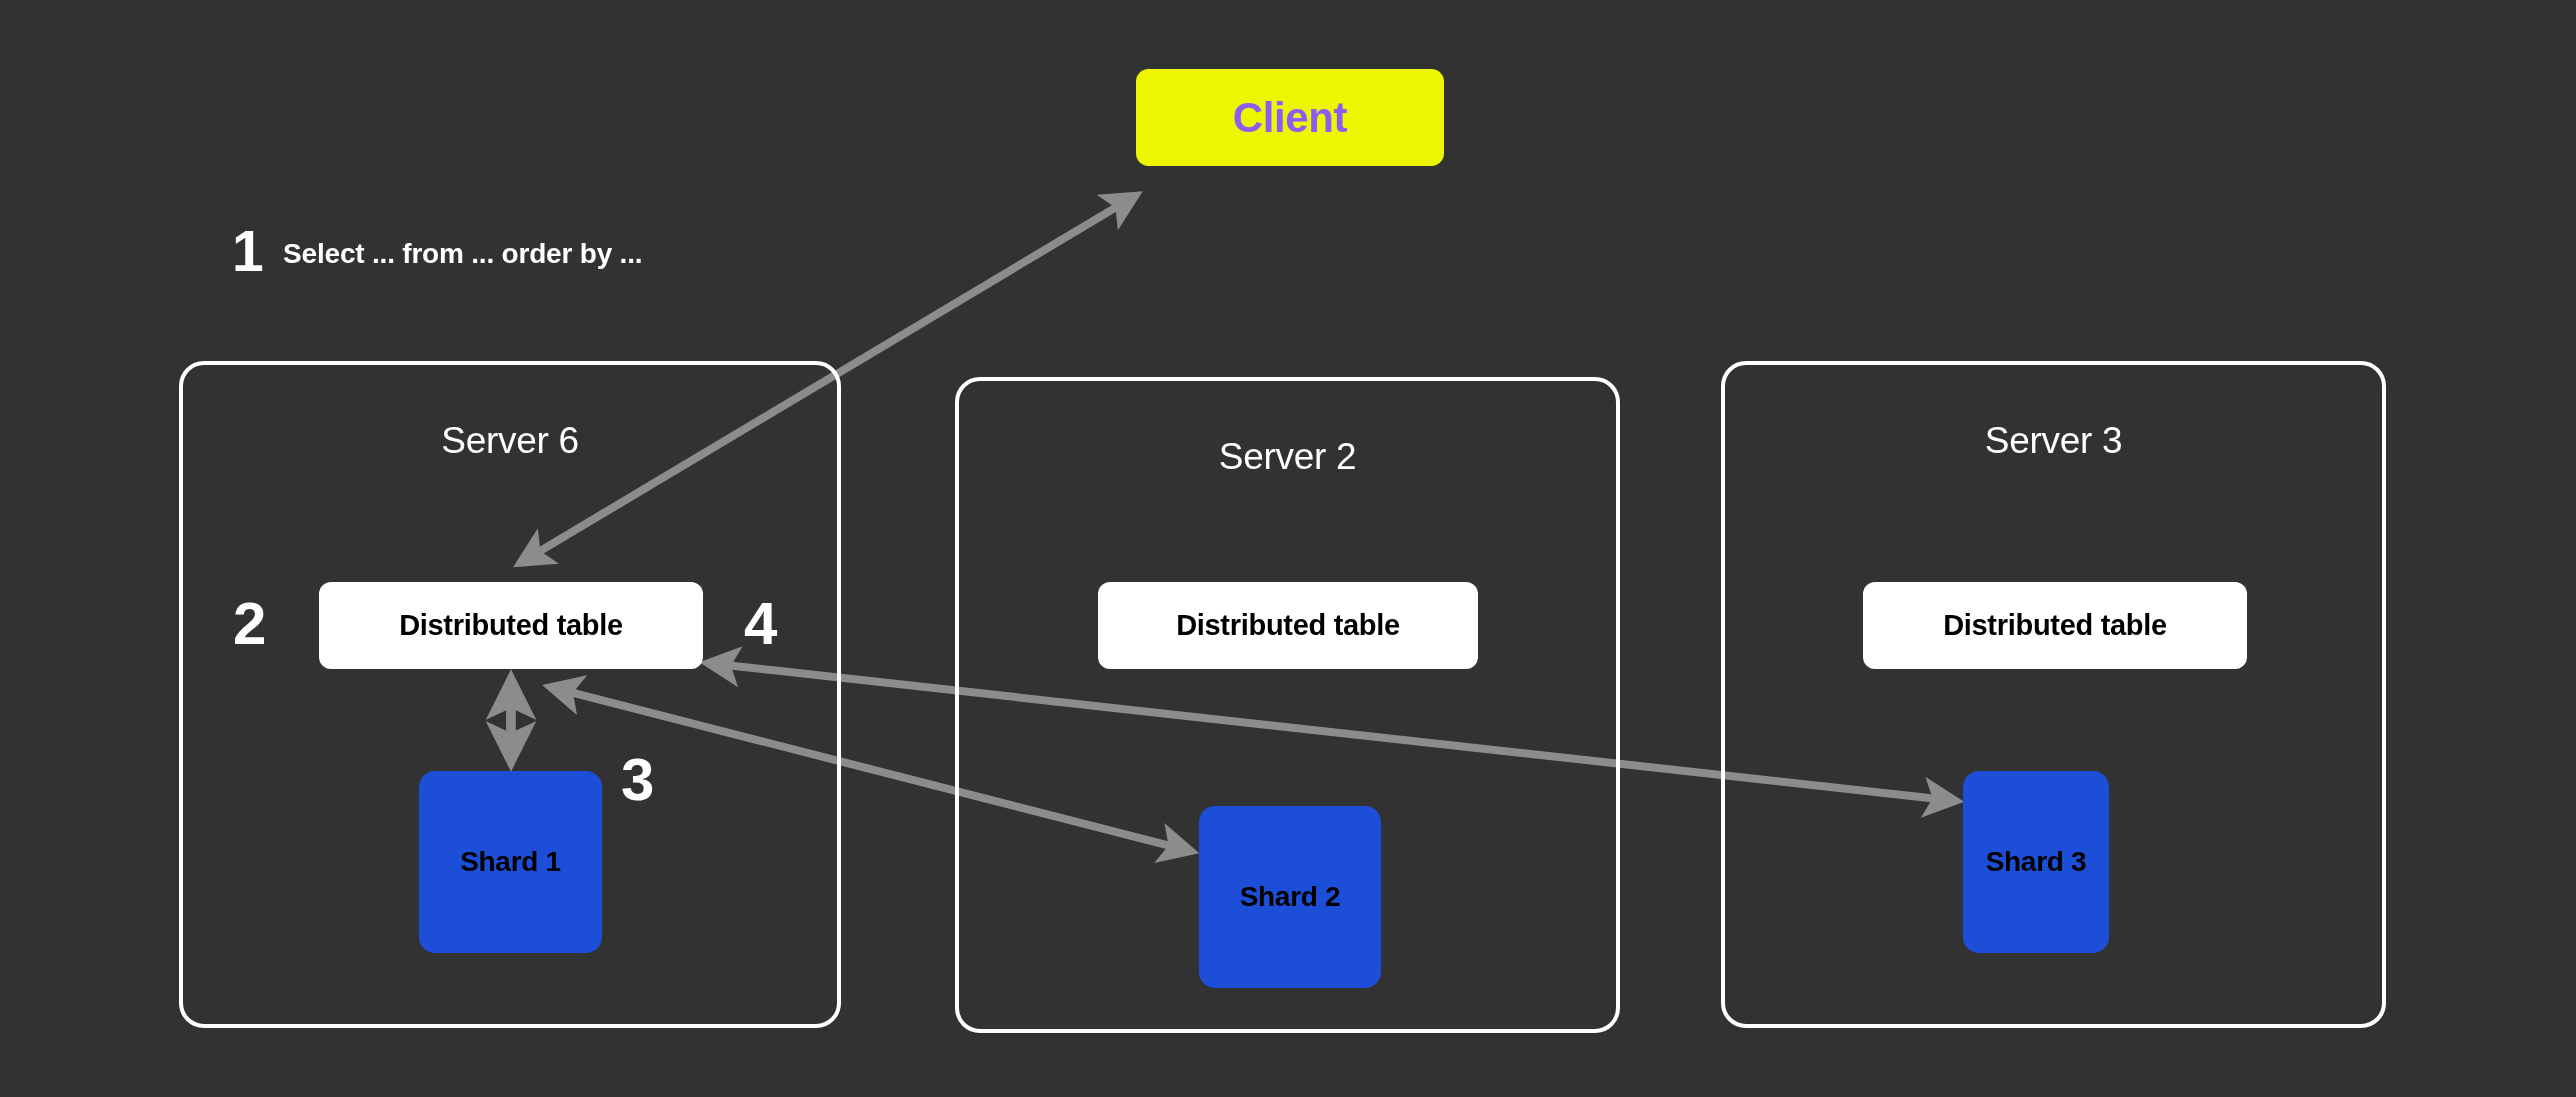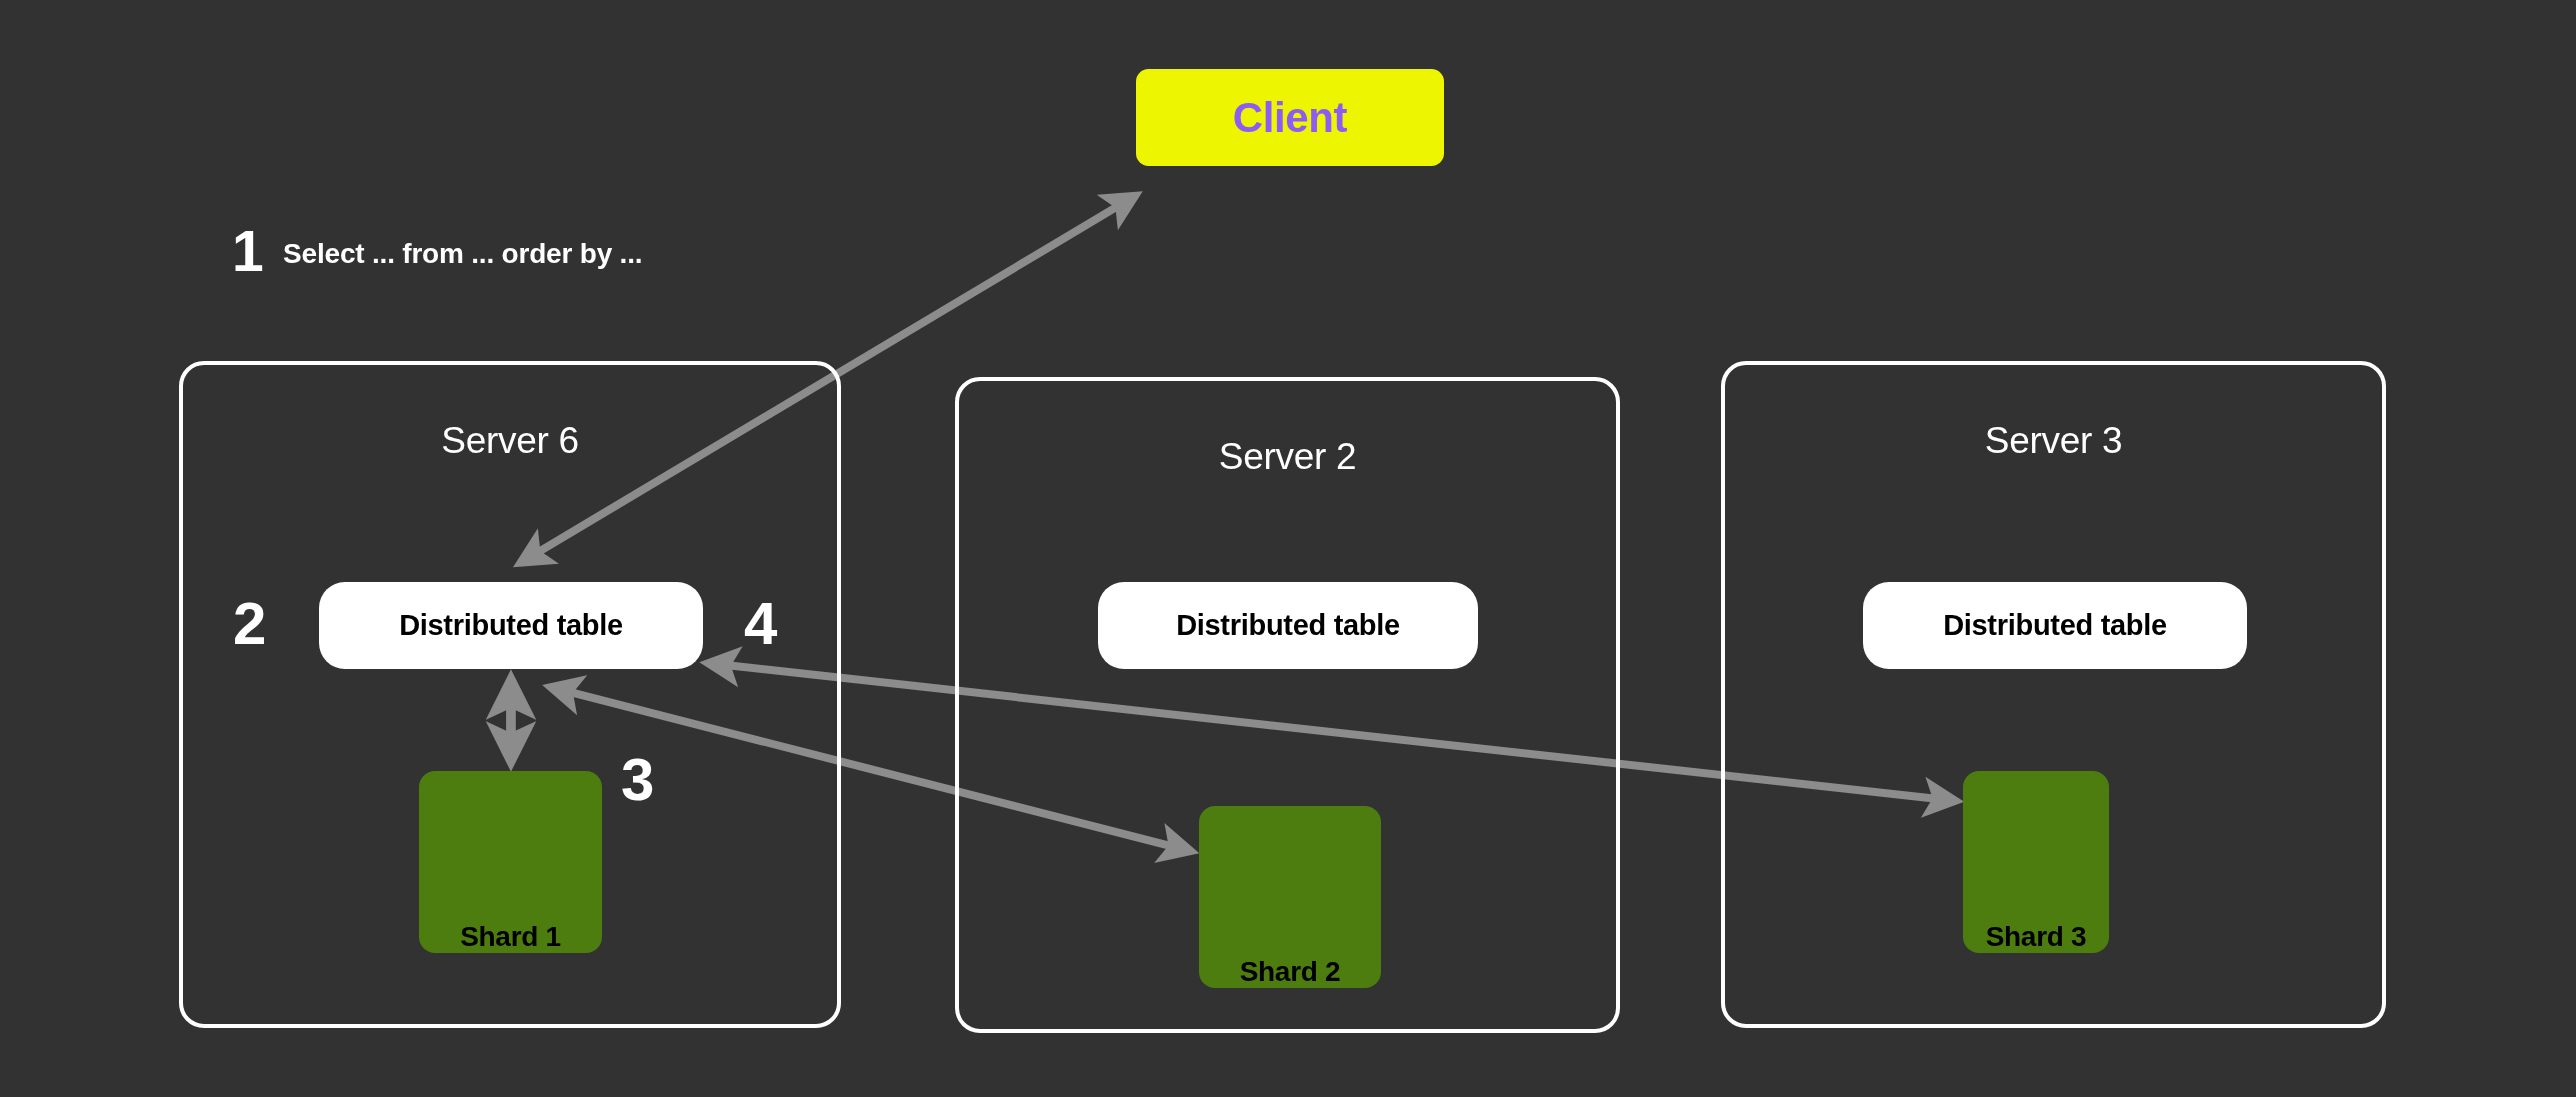--- a/index.html
+++ b/index.html
@@ -89,41 +89,41 @@
     color: #ffffff;
     font-size: 37px;
     font-weight: 400;
     letter-spacing: -0.3px;
   }
 
   
   .dist-table {
     position: absolute;
     background: #ffffff;
-    border-radius: 26px;
+    border-radius: 12px;
     display: flex;
     align-items: center;
     justify-content: center;
     color: #000000;
     font-size: 29px;
     font-weight: 700;
     letter-spacing: -0.3px;
     box-sizing: border-box;
   }
   #dist-table-1 { left: 319px; top: 582px; width: 384px; height: 87px; }
   #dist-table-2 { left: 1098px; top: 582px; width: 380px; height: 87px; }
   #dist-table-3 { left: 1863px; top: 582px; width: 384px; height: 87px; }
 
   
   .shard-node {
     position: absolute;
-    background: #4d7c0f;
+    background: #1d4ed8;
     border-radius: 16px;
     display: flex;
-    align-items: flex-end;
+    align-items: center;
     justify-content: center;
     color: #000000;
     font-size: 28px;
     font-weight: 700;
     letter-spacing: -0.3px;
   }
   #shard-1 { left: 419px;  top: 771px; width: 183px; height: 182px; }
   #shard-2 { left: 1199px; top: 806px; width: 182px; height: 182px; }
   #shard-3 { left: 1963px; top: 771px; width: 146px; height: 182px; }
 

